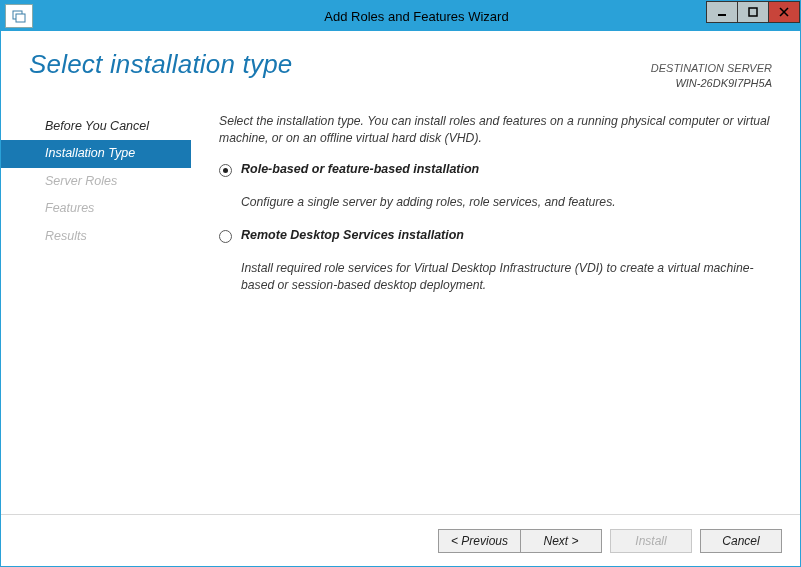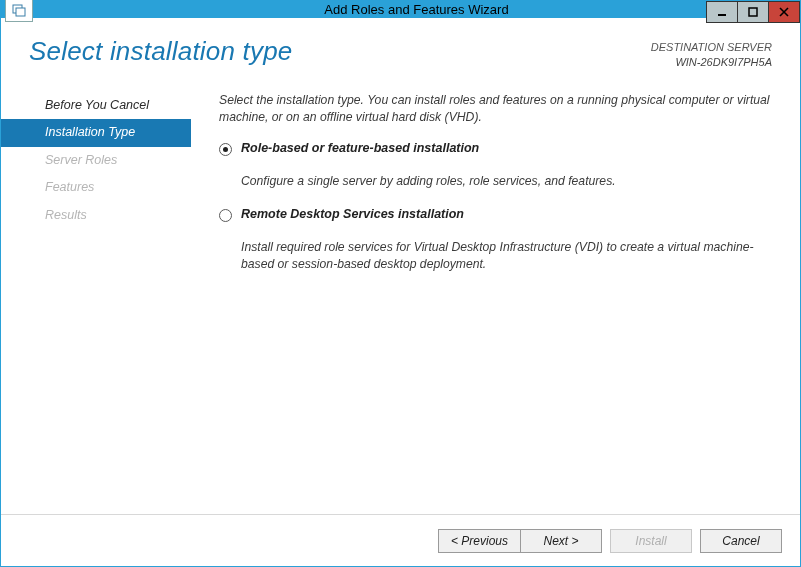--- a/index.html
+++ b/index.html
@@ -10,21 +10,21 @@
     background: #fff;
   }
   .window {
     width: 801px; height: 567px;
     border: 1px solid #2aa1d8;
     display: flex; flex-direction: column;
     background: #fff;
     position: relative;
   }
   .titlebar {
-    height: 17px;
+    height: 30px;
     background: #2aa1d8;
     display: flex; align-items: center;
     color: #000;
     position: relative;
   }
   .titlebar .icon-box {
     width: 28px; height: 24px;
     margin-left: 4px;
     display: flex; align-items: center; justify-content: center;
     background: #fff;
@@ -71,20 +71,21 @@
     color: #1978b2;
     letter-spacing: 0.2px;
     flex: 1;
   }
   .dest {
     text-align: right;
     font-size: 11px;
     color: #555;
     line-height: 1.35;
     padding-top: 4px;
+    margin-top: 8px;
   }
   .dest .label { color: #555; }
   .dest .server { color: #444; }
   .mid {
     flex: 1;
     display: flex;
     padding: 0 0 0 0;
   }
   .sidebar {
     width: 190px;

